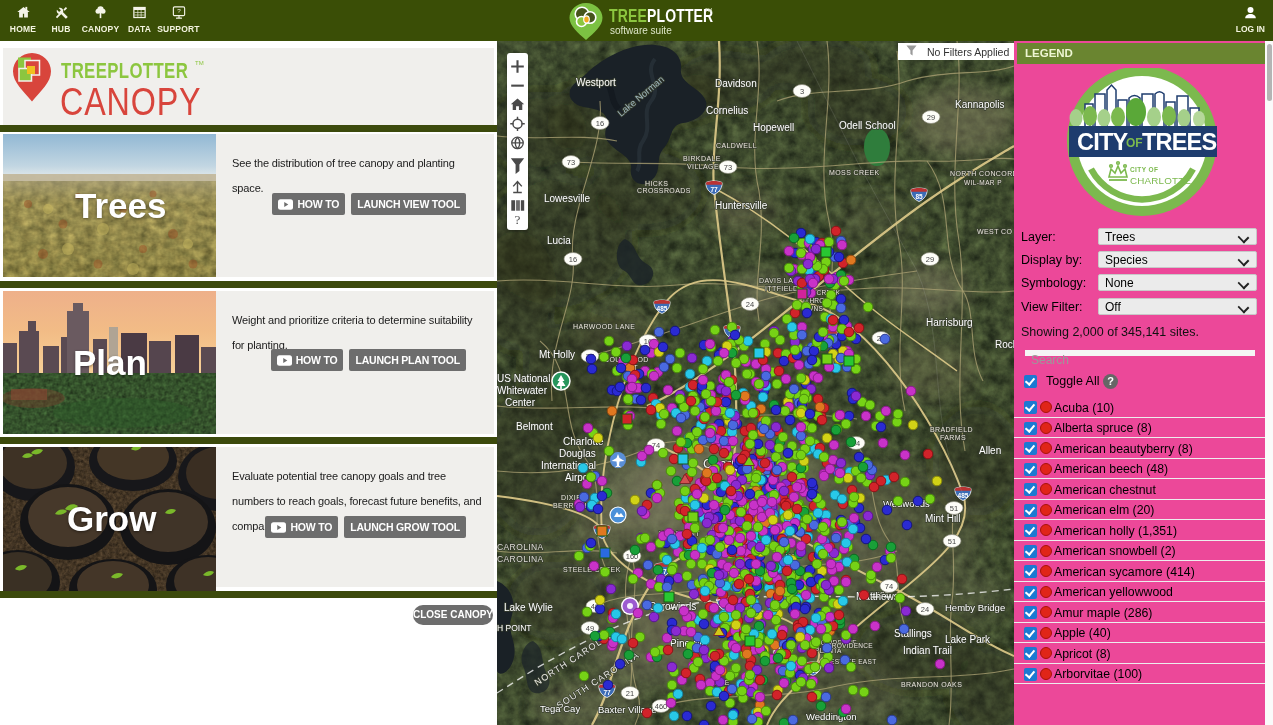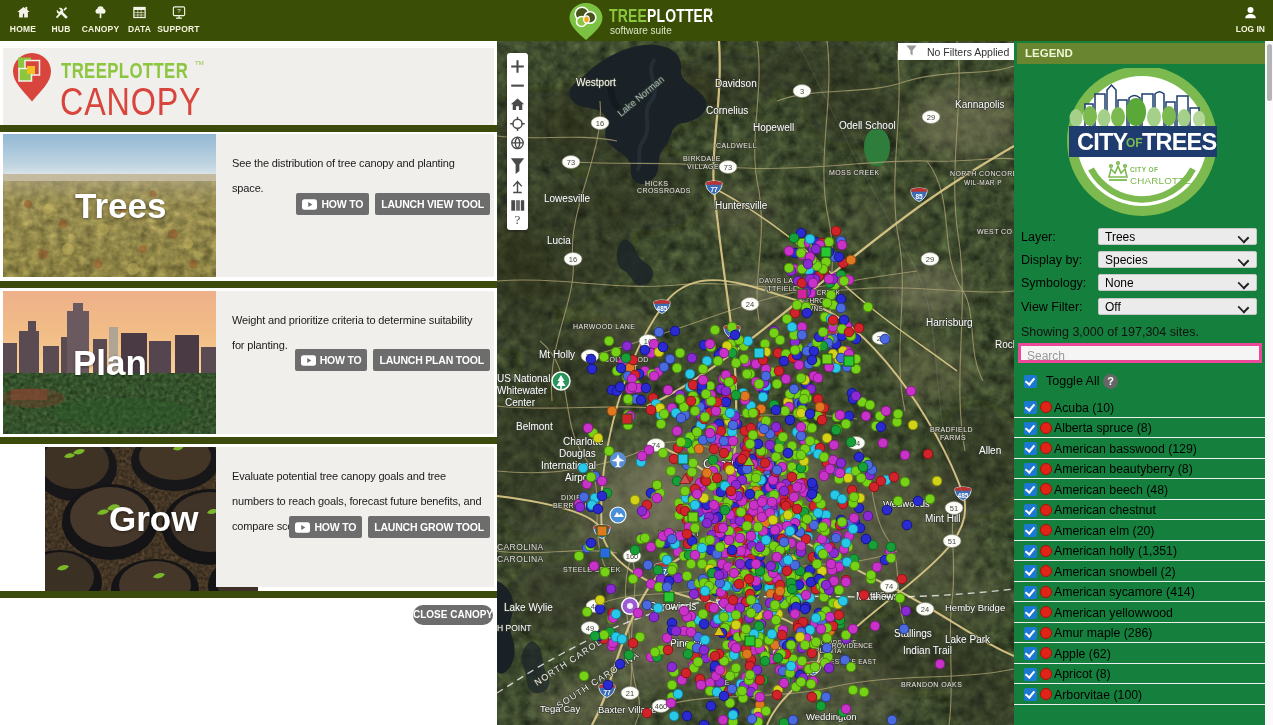--- a/index.html
+++ b/index.html
@@ -15,38 +15,38 @@
 #login { position:absolute; right:8px; top:4px; text-align:center; color:#fff; }
 
 
 #left { position:absolute; left:0; top:41px; width:497px; height:684px; background:#ffffff; }
 #logoSec { position:absolute; left:3px; top:7px; width:491px; height:77px; background:#f0efec; }
 .divider { position:absolute; left:0; width:497px; height:7px; background:#3c4a0c; }
 .card-img { position:absolute; left:3px; width:213px; height:143px; overflow:hidden; }
 .card-txt { position:absolute; left:216px; width:278px; height:143px; background:#f0efec; padding:17px 8px 0 16px; }
 .card-word { position:absolute; color:#fff; font-weight:bold; font-size:35px; text-shadow:0 1px 3px rgba(0,0,0,0.45); }
 .desc { font-size:11px; letter-spacing:-0.15px; color:#1b1b1b; line-height:25px; }
-.btnrow { position:absolute; right:4px; display:flex; gap:6px; }
+.btnrow { position:absolute; right:28px; display:flex; gap:6px; }
 .gbtn { background:#6d6d6d; color:#fff; font-weight:bold; font-size:10.5px; letter-spacing:-0.2px; height:22px; padding:0 6px; border-radius:2px; display:flex; align-items:center; gap:4px; white-space:nowrap; }
 #closeBtn { position:absolute; left:413px; top:564px; white-space:nowrap; background:#6d6d6d; color:#fff; font-weight:bold; font-size:10px; width:80px; height:20px; line-height:20px; text-align:center; border-radius:10px; }
 
 
 #map { position:absolute; left:497px; top:41px; width:517px; height:684px; background:#4a4f38; overflow:hidden; }
 #mapctl { position:absolute; left:10px; top:12px; width:21px; height:177px; background:#fff; border-radius:3px; box-shadow:0 1px 3px rgba(0,0,0,0.3); z-index:30; display:flex; flex-direction:column; align-items:center; justify-content:space-between; padding:4px 0; color:#555; }
 #nofilter { position:absolute; right:0px; top:2px; width:116px; height:17px; background:#fff; z-index:30; font-size:10.5px; color:#333; display:flex; align-items:center; }
 
 
-#right { position:absolute; left:1014px; top:41px; width:259px; height:684px; background:#15803d; }
+#right { position:absolute; left:1014px; top:41px; width:259px; height:684px; background:#ec4899; }
 #legendbar { position:absolute; left:3px; top:2px; width:250px; height:21px; background:#6a8530; color:#eef6d2; font-weight:bold; font-size:11.5px; line-height:21px; padding-left:8px; }
 .ddrow { position:absolute; left:7px; width:245px; height:18px; }
 .ddrow .lab { position:absolute; left:0; top:2px; font-size:12.5px; color:#000; }
 .ddsel { position:absolute; left:77px; top:0; width:159px; height:17px; background:#ebebeb; border:1px solid #c8c8c8; border-radius:2px; font-size:12px; color:#000; padding:1px 0 0 6px; }
 .ddsel:after { content:""; position:absolute; right:8px; top:4px; width:7px; height:7px; border-right:2px solid #222; border-bottom:2px solid #222; transform:rotate(45deg) scale(1,0.85); }
 #showing { position:absolute; left:7px; top:284px; font-size:12.5px; color:#111; }
-#searchbox { position:absolute; left:4px; top:302px; width:244px; height:20px; background:#f5f5f5; border:3px solid #ec4899; font-size:12px; color:#9a9a9a; padding:3px 0 0 6px; }
+#searchbox { position:absolute; left:4px; top:302px; width:244px; height:20px; background:#f5f5f5; border:7px solid #ec4899; font-size:12px; color:#9a9a9a; padding:3px 0 0 6px; }
 #species { position:absolute; left:0; top:356px; width:252px; }
 #togglerow { position:absolute; left:0; top:331px; width:252px; height:20px; }
 #togglerow .qm { position:absolute; left:89px; top:2px; width:15px; height:15px; border-radius:50%; background:#666; color:#fff; font-size:11px; font-weight:bold; text-align:center; line-height:15px; }
 .sprow { position:relative; height:20.5px; border-bottom:1px solid #ededed; }
 .cb { position:absolute; left:10px; top:4px; width:13px; height:13px; background:#1c79d2; border-radius:2px; }
 .cb:after { content:""; position:absolute; left:3px; top:1px; width:4px; height:7px; border-right:2px solid #fff; border-bottom:2px solid #fff; transform:rotate(40deg); }
 .dot { position:absolute; left:26px; top:4px; width:12px; height:12px; background:#e02518; border-radius:50%; border:1px solid #a81208; }
 .spname { position:absolute; left:40px; top:3.5px; font-size:12.3px; color:#000; }
 #scrollbar { position:absolute; left:1265px; top:41px; width:8px; height:684px; background:#fafafa; z-index:60; }
 #thumb { position:absolute; left:1.5px; top:3px; width:5px; height:57px; background:#b4b4b4; border-radius:3px; }
@@ -248,21 +248,21 @@
     <div class="desc">Weight and prioritize criteria to determine suitability<br>for planting.</div>
     <div class="btnrow" style="top:58px;">
           <div class="gbtn"><svg width="15" height="11" viewBox="0 0 24 17">
               <rect width="24" height="17" rx="4" fill="#fff"></rect>
               <path d="M10 4.5 L16.5 8.5 L10 12.5 Z" fill="#6d6d6d"></path>
             </svg> HOW TO</div>
           <div class="gbtn">LAUNCH PLAN TOOL</div>
         </div>
   </div>
   <div class="divider" style="top:396px;"></div>
-  <div class="card-img" style="top:406px;height:172px;margin-left:42px;" id="img-grow">
+  <div class="card-img" style="top:406px;height:172px;" id="img-grow">
         <svg width="213" height="144" viewBox="0 0 213 144" preserveAspectRatio="none" style="position:absolute;left:0;top:0;">
 <defs>
             <filter id="gnoise" color-interpolation-filters="sRGB">
               <feTurbulence type="fractalNoise" baseFrequency="0.3 0.3" numOctaves="3" seed="5"></feTurbulence>
 <feColorMatrix type="matrix" values="0.20 0.22 0 0 0.07  0.16 0.18 0 0 0.05  0.10 0.14 0 0 0.03  0 0 0 0 1"></feColorMatrix>
             </filter>
           </defs>
 <rect width="213" height="144" fill="#201c16"></rect>
 <rect width="213" height="144" filter="url(#gnoise)" opacity="0.9"></rect>
 <g>
@@ -2152,42 +2152,37 @@
         <div class="ddsel">Trees</div>
       </div>
   <div class="ddrow" style="top:233px;">
         <div class="lab">Symbology:</div>
         <div class="ddsel">None</div>
       </div>
   <div class="ddrow" style="top:257px;">
         <div class="lab">View Filter:</div>
         <div class="ddsel">Off</div>
       </div>
-  <div id="showing">Showing 3,000 of 197,304 sites.</div>
+  <div id="showing">Showing 2,000 of 345,141 sites.</div>
   <div id="searchbox">Search</div>
   <div id="togglerow">
         <span class="cb" style="top:3px;"></span>
         <span style="position:absolute;left:32px;top:2px;font-size:12.5px;color:#000;">Toggle All</span>
         <span class="qm">?</span>
       </div>
   <div id="species">
         <div class="sprow">
           <span class="cb"></span>
           <span class="dot"></span>
           <span class="spname">Acuba (10)</span>
         </div>
 <div class="sprow">
           <span class="cb"></span>
           <span class="dot"></span>
           <span class="spname">Alberta spruce (8)</span>
-        </div>
-<div class="sprow">
-          <span class="cb"></span>
-          <span class="dot"></span>
-          <span class="spname">American basswood (129)</span>
         </div>
 <div class="sprow">
           <span class="cb"></span>
           <span class="dot"></span>
           <span class="spname">American beautyberry (8)</span>
         </div>
 <div class="sprow">
           <span class="cb"></span>
           <span class="dot"></span>
           <span class="spname">American beech (48)</span>
@@ -2223,21 +2218,21 @@
           <span class="spname">American yellowwood</span>
         </div>
 <div class="sprow">
           <span class="cb"></span>
           <span class="dot"></span>
           <span class="spname">Amur maple (286)</span>
         </div>
 <div class="sprow">
           <span class="cb"></span>
           <span class="dot"></span>
-          <span class="spname">Apple (62)</span>
+          <span class="spname">Apple (40)</span>
         </div>
 <div class="sprow">
           <span class="cb"></span>
           <span class="dot"></span>
           <span class="spname">Apricot (8)</span>
         </div>
 <div class="sprow">
           <span class="cb"></span>
           <span class="dot"></span>
           <span class="spname">Arborvitae (100)</span>

